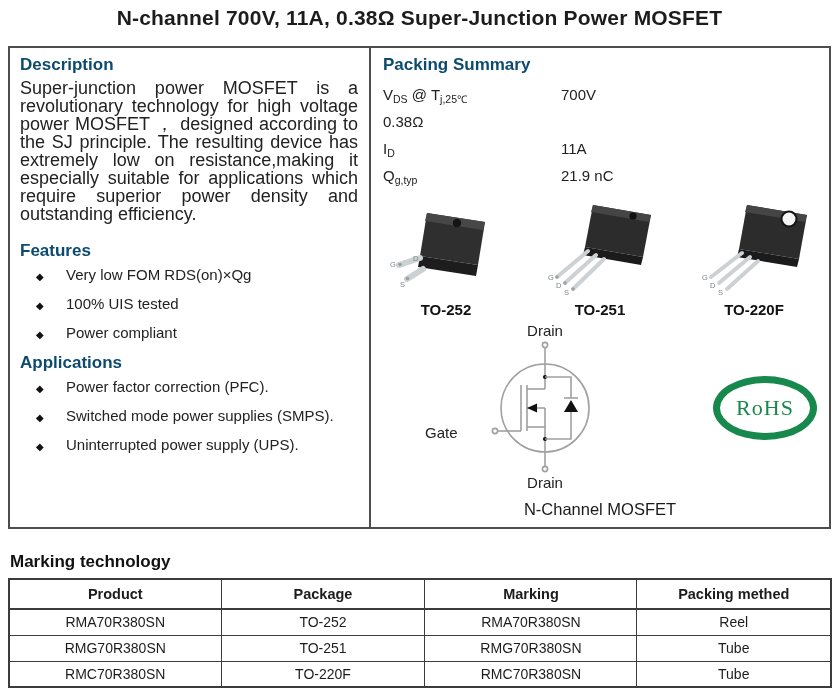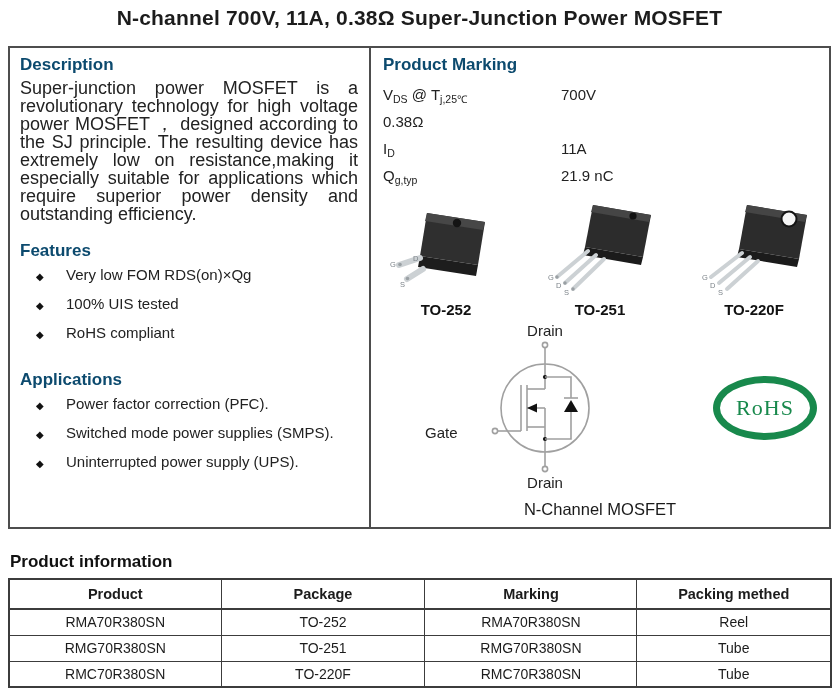--- a/index.html
+++ b/index.html
@@ -17,21 +17,21 @@
 
   .sec-head { font-size:17px; font-weight:bold; color:#0c4a6e; }
   .desc-body { margin-top:4px; font-size:18px; line-height:18px; text-align:justify; color:#222; }
 
   .bullet-list { list-style:none; margin-top:5px; }
   .bullet-list li { display:flex; align-items:baseline; padding-left:16px; margin-bottom:9px;
                     font-size:15px; line-height:18px; color:#222; }
   .bullet { width:30px; font-size:10px; color:#111; flex:none; }
 
   .features-block { margin-top:18px; }
-  .apps-block { margin-top:26px; }
+  .apps-block { margin-top:9px; }
 
   
   .param-table { margin-top:6px; }
   .param-row { display:flex; height:27px; align-items:center; font-size:15px; color:#222; }
   .param-label { width:178px; }
   .param-value { }
   .sub { font-size:10.5px; position:relative; top:3px; }
 
   
   .packages-row { margin-top:10px; display:flex; justify-content:space-between; padding:0 2px; }
@@ -87,21 +87,21 @@
           <li>
             <span class="bullet">◆</span>
             <span>Very low FOM RDS(on)×Qg</span>
           </li>
           <li>
             <span class="bullet">◆</span>
             <span>100% UIS tested</span>
           </li>
           <li>
             <span class="bullet">◆</span>
-            <span>RoHS compliant</span>
+            <span>Power compliant</span>
           </li>
         </ul>
       </div>
 
       <div class="apps-block">
         <div class="sec-head">Applications</div>
         <ul class="bullet-list">
           <li>
             <span class="bullet">◆</span>
             <span>Power factor correction (PFC).</span>
@@ -112,21 +112,21 @@
           </li>
           <li>
             <span class="bullet">◆</span>
             <span>Uninterrupted power supply (UPS).</span>
           </li>
         </ul>
       </div>
     </div>
 
     <div class="col-right">
-      <div class="sec-head">Product Marking</div>
+      <div class="sec-head">Packing Summary</div>
 
       <div class="param-table">
         <div class="param-row">
           <span class="param-label"><span>V</span><span class="sub">DS</span><span> @ T</span><span class="sub">j,25℃</span></span>
           <span class="param-value">700V</span>
         </div>
         <div class="param-row">
           <span class="param-value">0.38Ω</span>
         </div>
         <div class="param-row">
@@ -232,21 +232,21 @@
         </div>
         <div class="rohs-badge">
           <span class="rohs-text">RoHS</span>
         </div>
       </div>
 
       <div class="nchannel-caption">N-Channel MOSFET</div>
     </div>
   </div>
 
-  <div class="marking-heading">Product information</div>
+  <div class="marking-heading">Marking technology</div>
 
   <table class="marking-table">
     <thead>
       <tr>
         <th class="c1">Product</th>
         <th class="c2">Package</th>
         <th class="c3">Marking</th>
         <th class="c4">Packing methed</th>
       </tr>
     </thead>

